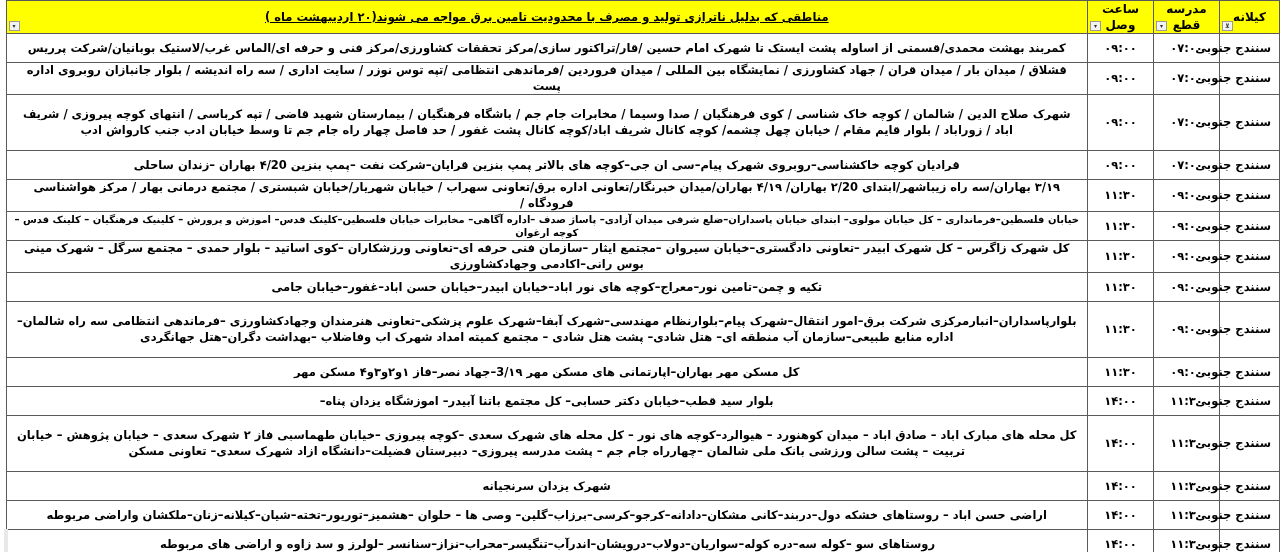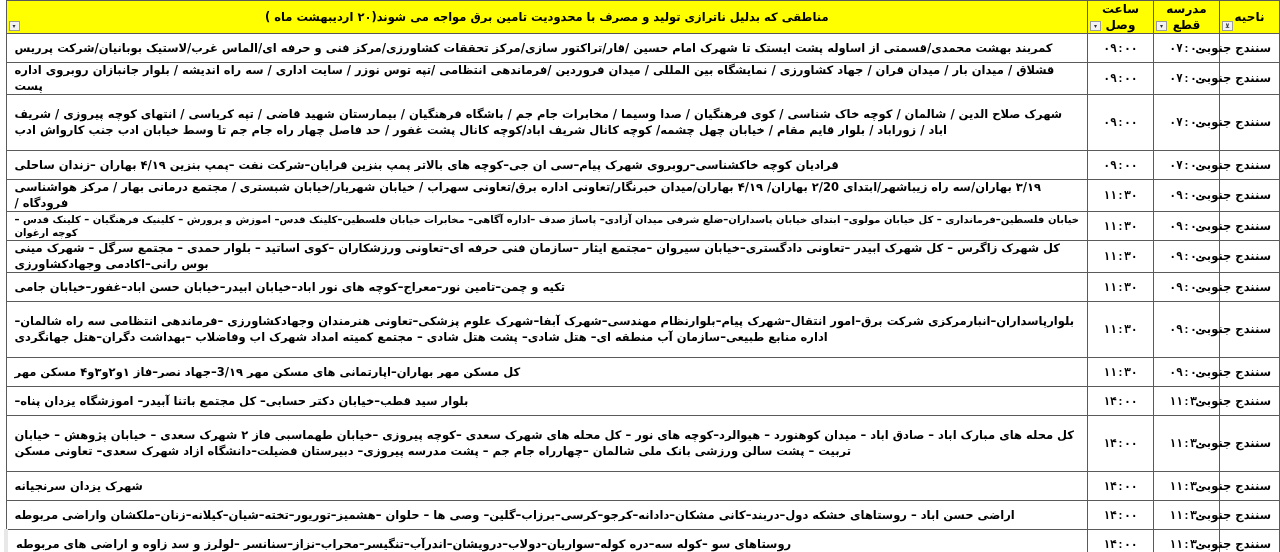--- a/index.html
+++ b/index.html
@@ -32,46 +32,46 @@
   .filter-btn {
     position: absolute;
     left: 2px; bottom: 2px;
     width: 9px; height: 8px;
     background: #f2f2f2;
     border: 1px solid #9a9a9a;
     font-size: 6px; line-height: 8px;
     text-align: center; color: #333;
   }
   td.region { text-align: right; white-space: nowrap; }
-  td.time { text-align: center; white-space: nowrap; font-size: 12px; font-family: Liberation Mono, monospace; }
-  td.areas { text-align: left; padding-right: 10px; }
+  td.time { text-align: center; white-space: nowrap; font-size: 12px; }
+  td.areas { text-align: center; padding-right: 10px; }
   col.c-region { width: 60px; }
   col.c-cut { width: 66px; }
   col.c-conn { width: 66px; }
   col.c-areas { width: auto; }
   tr.row-h { height: 29px; }
   tr.row-h2 { height: 56px; }
   tr.last td.areas { border-left: 4px solid #e8e8e8; }
-  .title-text { font-size: 11.5px; }
+  .title-text { font-size: 11.5px; text-decoration: underline; }
 </style>
 </head>
 <body>
 
 <div class="sheet">
   <table class="grid">
     <colgroup>
       <col class="c-region">
         <col class="c-cut">
         <col class="c-conn">
         <col class="c-areas">
     </colgroup>
     <thead>
       <tr>
         <th>
-          <span class="th-label">ناحیه</span>
+          <span class="th-label">کیلانه</span>
           <span class="filter-btn">⊻</span>
         </th>
         <th>
           <span class="th-label">مدرسه قطع</span>
           <span class="filter-btn">▾</span>
         </th>
         <th>
           <span class="th-label">ساعت وصل</span>
           <span class="filter-btn">▾</span>
         </th>
@@ -97,21 +97,21 @@
         <tr class="row-h2">
           <td class="region">سنندج جنوبی</td>
           <td class="time">۰۷:۰۰</td>
           <td class="time">۰۹:۰۰</td>
           <td class="areas">شهرک صلاح الدین / شالمان / کوچه خاک شناسی / کوی فرهنگیان / صدا وسیما / مخابرات جام جم / باشگاه فرهنگیان / بیمارستان شهید قاضی / تپه کرباسی / انتهای کوچه پیروزی / شریف اباد / زوراباد / بلوار قایم مقام / خیابان چهل چشمه/ کوچه کانال شریف اباد/کوچه کانال پشت غفور / حد فاصل چهار راه جام جم تا وسط خیابان ادب جنب کارواش ادب</td>
         </tr>
         <tr class="row-h">
           <td class="region">سنندج جنوبی</td>
           <td class="time">۰۷:۰۰</td>
           <td class="time">۰۹:۰۰</td>
-          <td class="areas">قرادیان کوچه خاکشناسی–روبروی شهرک پیام–سی ان جی–کوچه های بالاتر پمپ بنزین قرایان–شرکت نفت –پمپ بنزین ۴/۱۹ بهاران –زندان ساحلی</td>
+          <td class="areas">قرادیان کوچه خاکشناسی–روبروی شهرک پیام–سی ان جی–کوچه های بالاتر پمپ بنزین قرایان–شرکت نفت –پمپ بنزین ۴/20 بهاران –زندان ساحلی</td>
         </tr>
         <tr class="row-h">
           <td class="region">سنندج جنوبی</td>
           <td class="time">۰۹:۰۰</td>
           <td class="time">۱۱:۳۰</td>
           <td class="areas">۳/۱۹ بهاران/سه راه زیباشهر/ابتدای ۲/20 بهاران/ ۴/۱۹ بهاران/میدان خبرنگار/تعاونی اداره برق/تعاونی سهراب / خیابان شهریار/خیابان شبستری / مجتمع درمانی بهار / مرکز هواشناسی فرودگاه /</td>
         </tr>
         <tr class="row-h">
           <td class="region">سنندج جنوبی</td>
           <td class="time">۰۹:۰۰</td>

